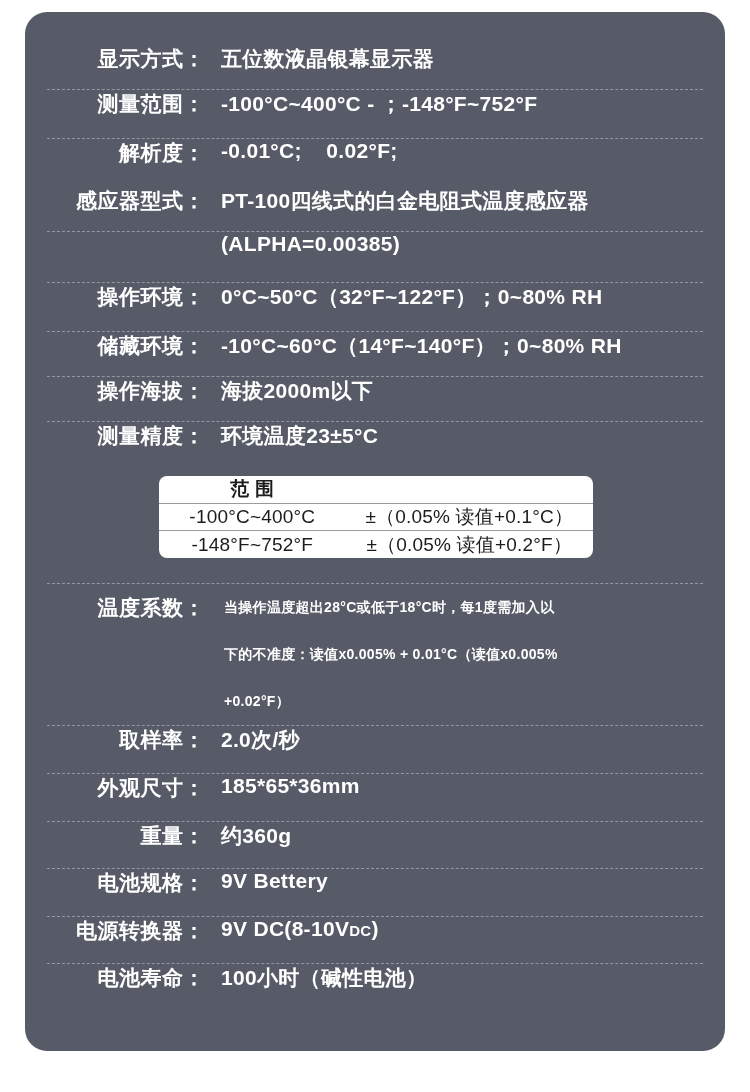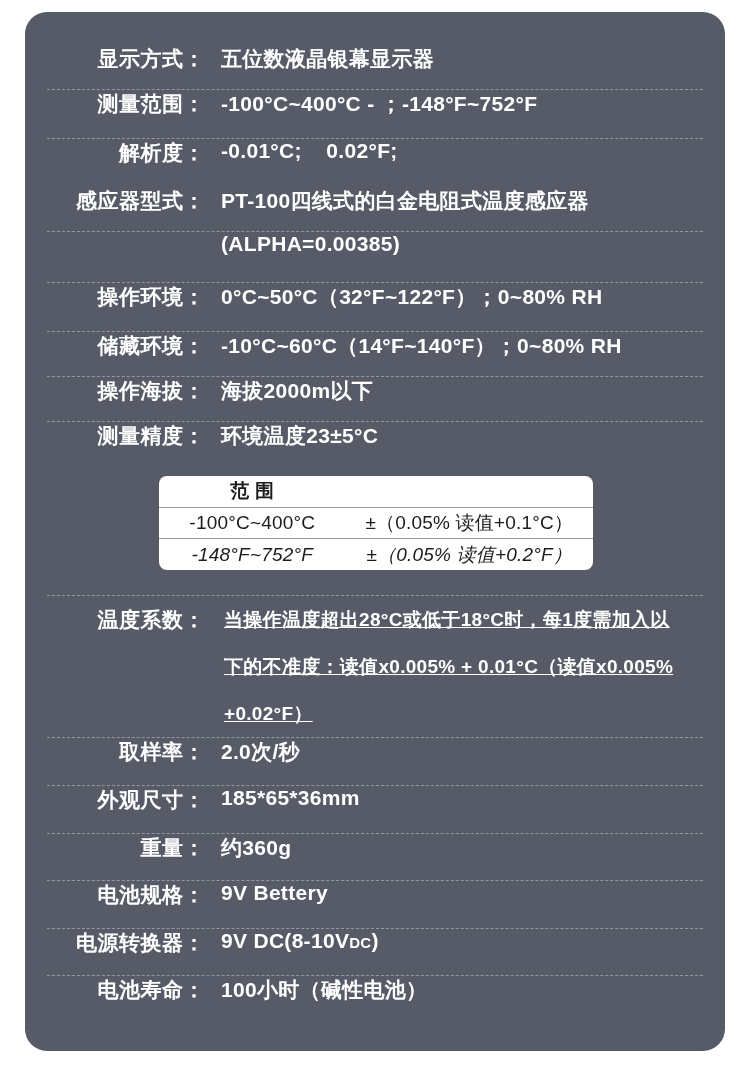--- a/index.html
+++ b/index.html
@@ -24,32 +24,32 @@
     margin-left:16px;font-size:21px;font-weight:600;white-space:pre-wrap;
     letter-spacing:0.3px;
   }
   .val .dc-small{font-size:15px;font-weight:700;}
   .divider{
     height:0;border-top:1px dashed #A6ABB5;margin:0 22px;opacity:0.75;
   }
   .row.multi{height:141px;align-items:flex-start;gap:10px;}
   .row.multi .lab{line-height:47px;}
   .val-lines{margin-left:9px;}
-  .vline{line-height:47px;font-size:19px;font-weight:600;white-space:pre-wrap;letter-spacing:0.3px;text-decoration:underline;}
+  .vline{line-height:47px;font-size:14px;font-weight:600;white-space:pre-wrap;letter-spacing:0.3px;}
   
   .acc-table{
-    margin:2px 0 0 134px;width:434px;height:94px;background:#ffffff;
+    margin:2px 0 0 134px;width:434px;height:82px;background:#ffffff;
     border-radius:8px;color:#1C1C1E;overflow:hidden;
     display:flex;flex-direction:column;
   }
   .t-row{
     flex:1;display:grid;grid-template-columns:43% 57%;align-items:center;
     border-bottom:1px solid #9A9A9A;
   }
-  .t-row.last{border-bottom:none;font-style:italic;}
+  .t-row.last{border-bottom:none;}
   .t-cell{
     text-align:center;font-size:19px;font-weight:500;white-space:pre;letter-spacing:0.2px;
   }
   .t-head .t-cell{font-weight:600;}
 </style>
 </head>
 <body>
 
 <div class="card">
 

